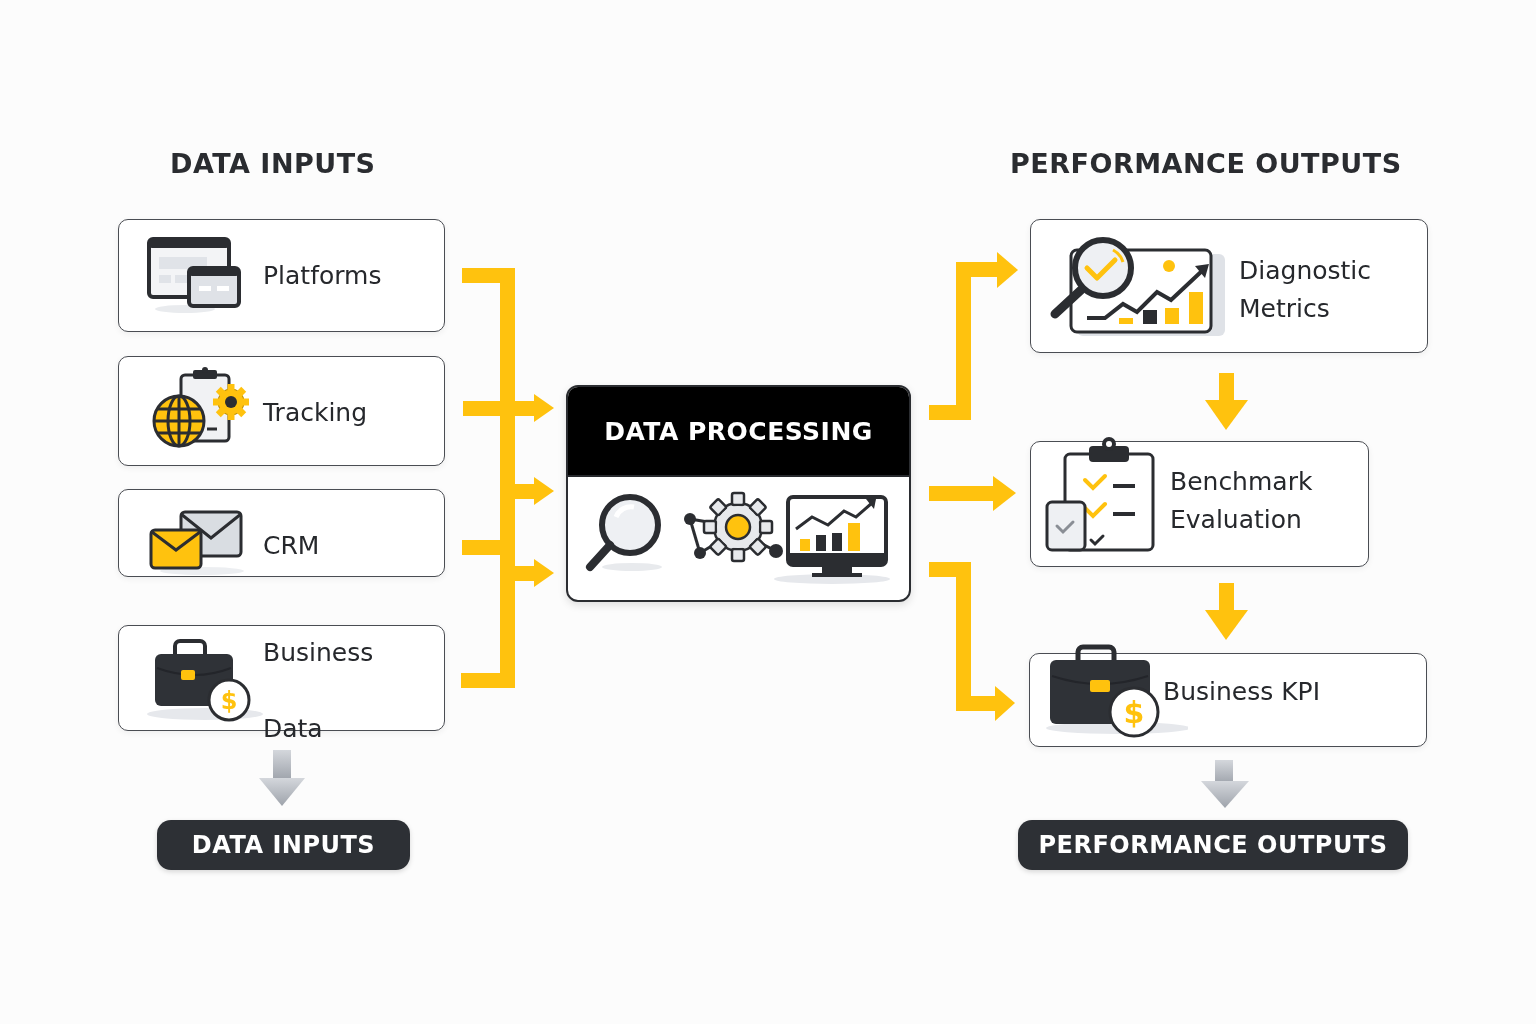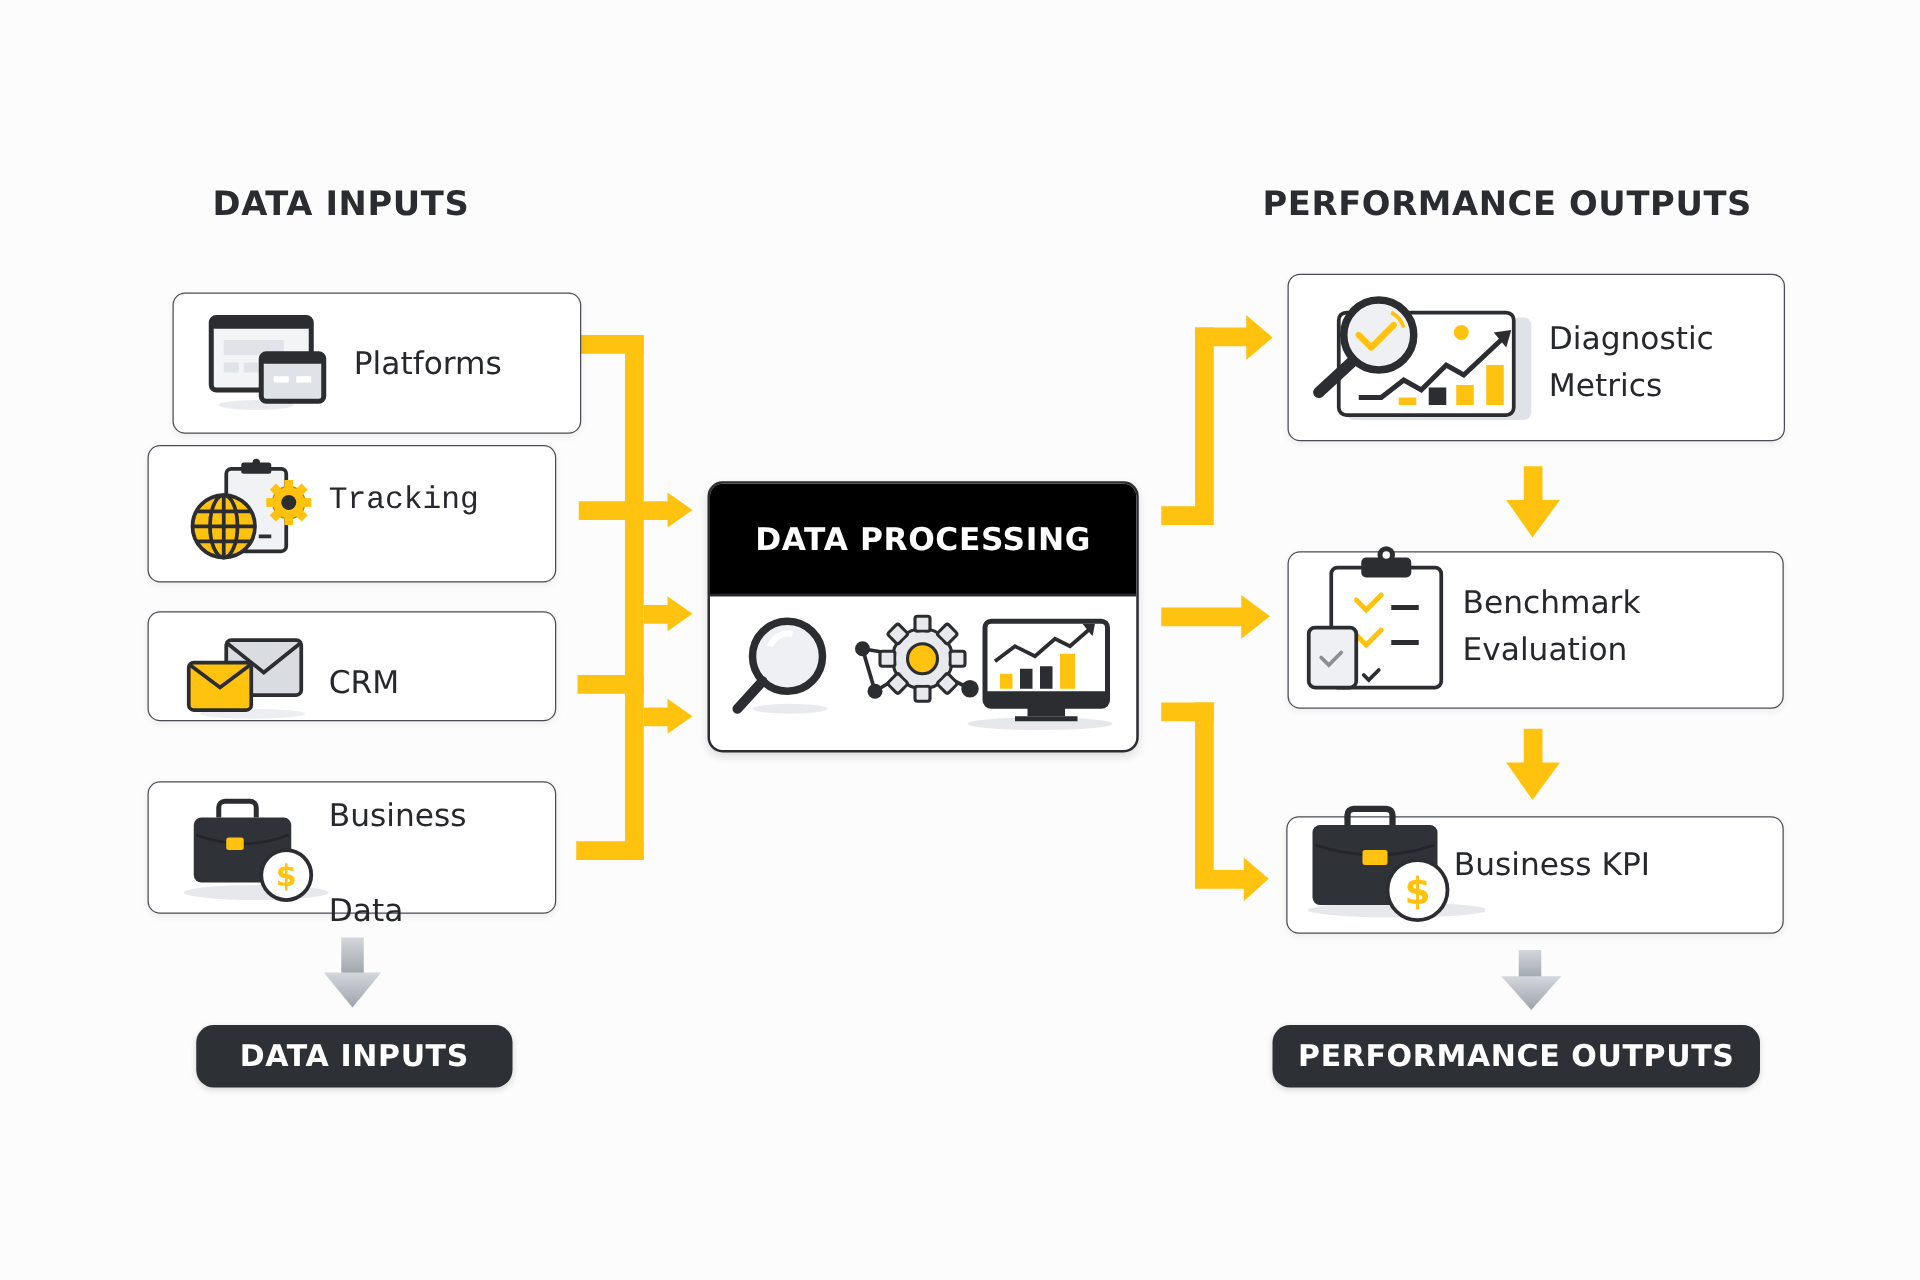--- a/index.html
+++ b/index.html
@@ -114,21 +114,21 @@
     <g>
       <rect x="1215" y="760" width="18" height="24"></rect>
       <polygon points="1201,781 1249,781 1225,808"></polygon>
     </g>
   </g>
 </svg>
 
 <div class="abs heading" style="left:170px; top:148px;">DATA INPUTS</div>
 <div class="abs heading" style="left:1010px; top:148px;">PERFORMANCE OUTPUTS</div>
 
-<div class="card" style="left:118px; top:234px; width:327px; height:113px;margin-left:20px;">
+<div class="card" style="left:118px; top:219px; width:327px; height:113px;">
   <svg class="icon" style="left:26px; top:15px;" width="100" height="80" viewBox="0 0 100 80">
     <ellipse cx="40" cy="74" rx="30" ry="4" fill="#e9ebee"></ellipse>
     <rect x="4" y="4" width="80" height="58" rx="4" fill="#f3f4f6" stroke="#2b2d31" stroke-width="4"></rect>
     <rect x="4" y="4" width="80" height="9" rx="3" fill="#2b2d31"></rect>
     <rect x="14" y="22" width="48" height="12" fill="#e0e3e8"></rect>
     <rect x="14" y="40" width="12" height="8" fill="#e0e3e8"></rect>
     <rect x="30" y="40" width="12" height="8" fill="#e0e3e8"></rect>
     <rect x="44" y="33" width="50" height="38" rx="4" fill="#dfe2e7" stroke="#2b2d31" stroke-width="4"></rect>
     <rect x="44" y="33" width="50" height="8" rx="3" fill="#2b2d31"></rect>
     <rect x="54" y="51" width="12" height="5" fill="#fff"></rect>
@@ -157,21 +157,21 @@
         <rect x="-18" y="-3.5" width="8" height="7"></rect>
         <rect x="10" y="-3.5" width="8" height="7"></rect>
         <rect x="-3.5" y="-18" width="7" height="8" transform="rotate(45)"></rect>
         <rect x="-3.5" y="10" width="7" height="8" transform="rotate(45)"></rect>
         <rect x="-3.5" y="-18" width="7" height="8" transform="rotate(-45)"></rect>
         <rect x="-3.5" y="10" width="7" height="8" transform="rotate(-45)"></rect>
       </g>
       <circle r="6" fill="#2b2d31"></circle>
     </g>
   </svg>
-  <div class="label" style="left:144px; top:24px;font-family:Liberation Mono, monospace;">Tracking</div>
+  <div class="label" style="left:144px; top:37px;">Tracking</div>
 </div>
 
 <div class="card" style="left:118px; top:489px; width:327px; height:88px;">
   <svg class="icon" style="left:28px; top:18px;" width="100" height="68" viewBox="0 0 100 68">
     <ellipse cx="55" cy="63" rx="42" ry="4" fill="#eceef1"></ellipse>
     <rect x="34" y="4" width="60" height="44" rx="4" fill="#d9dde2" stroke="#2b2d31" stroke-width="3"></rect>
     <polyline points="34,6 64,30 94,6" fill="none" stroke="#2b2d31" stroke-width="3"></polyline>
     <rect x="4" y="22" width="50" height="38" rx="4" fill="#FFC20E" stroke="#2b2d31" stroke-width="3"></rect>
     <polyline points="5,24 29,42 53,24" fill="none" stroke="#2b2d31" stroke-width="3"></polyline>
   </svg>
@@ -261,21 +261,21 @@
     <rect x="142" y="60" width="14" height="32" fill="#FFC20E"></rect>
     <circle cx="56" cy="36" r="28" fill="#eef0f3" stroke="#2b2d31" stroke-width="6"></circle>
     <path d="M40 36 l10 10 l18 -18" fill="none" stroke="#FFC20E" stroke-width="5" stroke-linecap="round" stroke-linejoin="round"></path>
     <path d="M66 18 a20 20 0 0 1 10 12" fill="none" stroke="#FFC20E" stroke-width="3"></path>
     <line x1="34" y1="58" x2="8" y2="82" stroke="#2b2d31" stroke-width="9" stroke-linecap="round"></line>
   </svg>
   <div class="label" style="left:208px; top:32px;">Diagnostic</div>
   <div class="label" style="left:208px; top:70px;">Metrics</div>
 </div>
 
-<div class="card" style="left:1030px; top:441px; width:397px; height:126px;text-decoration:underline;">
+<div class="card" style="left:1030px; top:441px; width:339px; height:126px;text-decoration:underline;">
   <svg class="icon" style="left:12px; top:-6px;" width="120" height="120" viewBox="0 0 120 120">
     <rect x="22" y="18" width="88" height="96" rx="5" fill="#fff" stroke="#2b2d31" stroke-width="3"></rect>
     <rect x="46" y="10" width="40" height="16" rx="4" fill="#2b2d31"></rect>
     <circle cx="66" cy="8" r="7" fill="#2b2d31"></circle>
     <circle cx="66" cy="8" r="3" fill="#fff"></circle>
     <polyline points="42,44 50,52 62,40" fill="none" stroke="#FFC20E" stroke-width="4" stroke-linecap="round"></polyline>
     <line x1="70" y1="50" x2="92" y2="50" stroke="#2b2d31" stroke-width="4"></line>
     <polyline points="42,72 50,80 62,68" fill="none" stroke="#FFC20E" stroke-width="4" stroke-linecap="round"></polyline>
     <line x1="70" y1="78" x2="92" y2="78" stroke="#2b2d31" stroke-width="4"></line>
     <polyline points="48,104 52,108 60,100" fill="none" stroke="#2b2d31" stroke-width="3" stroke-linecap="round"></polyline>

